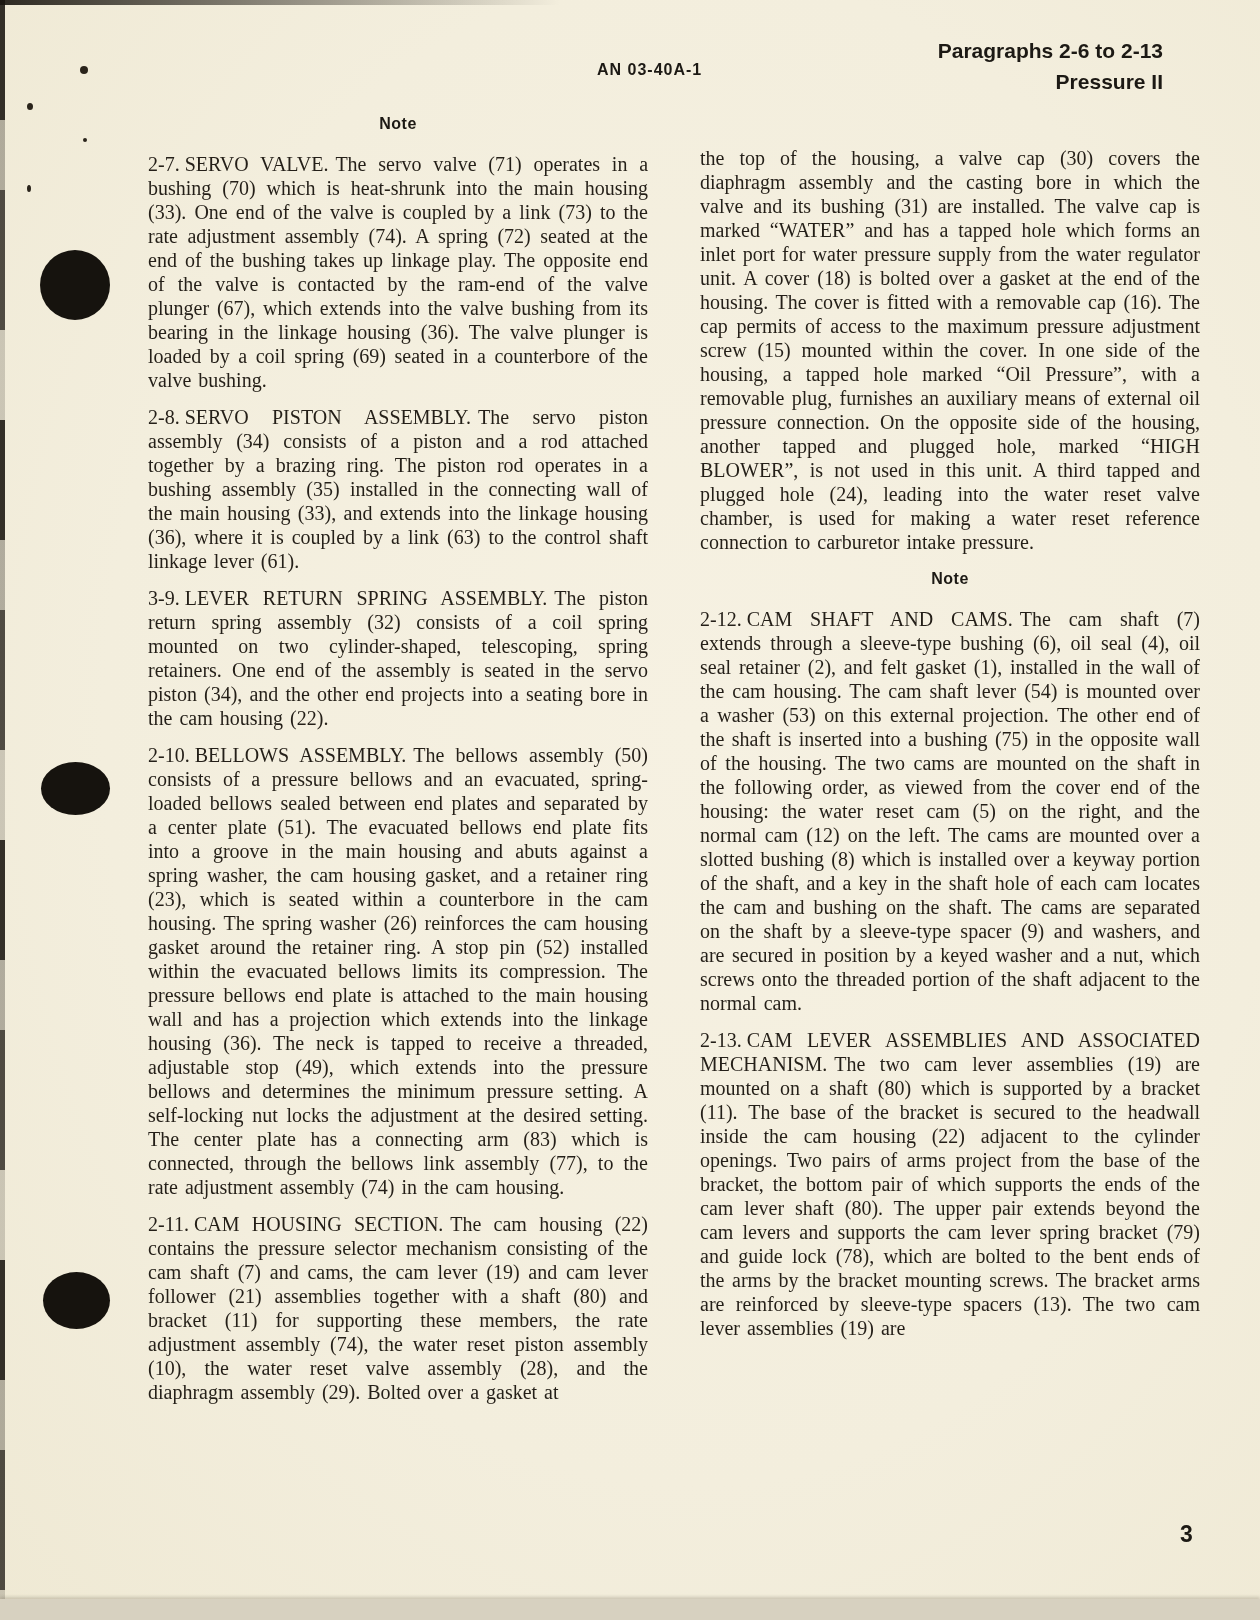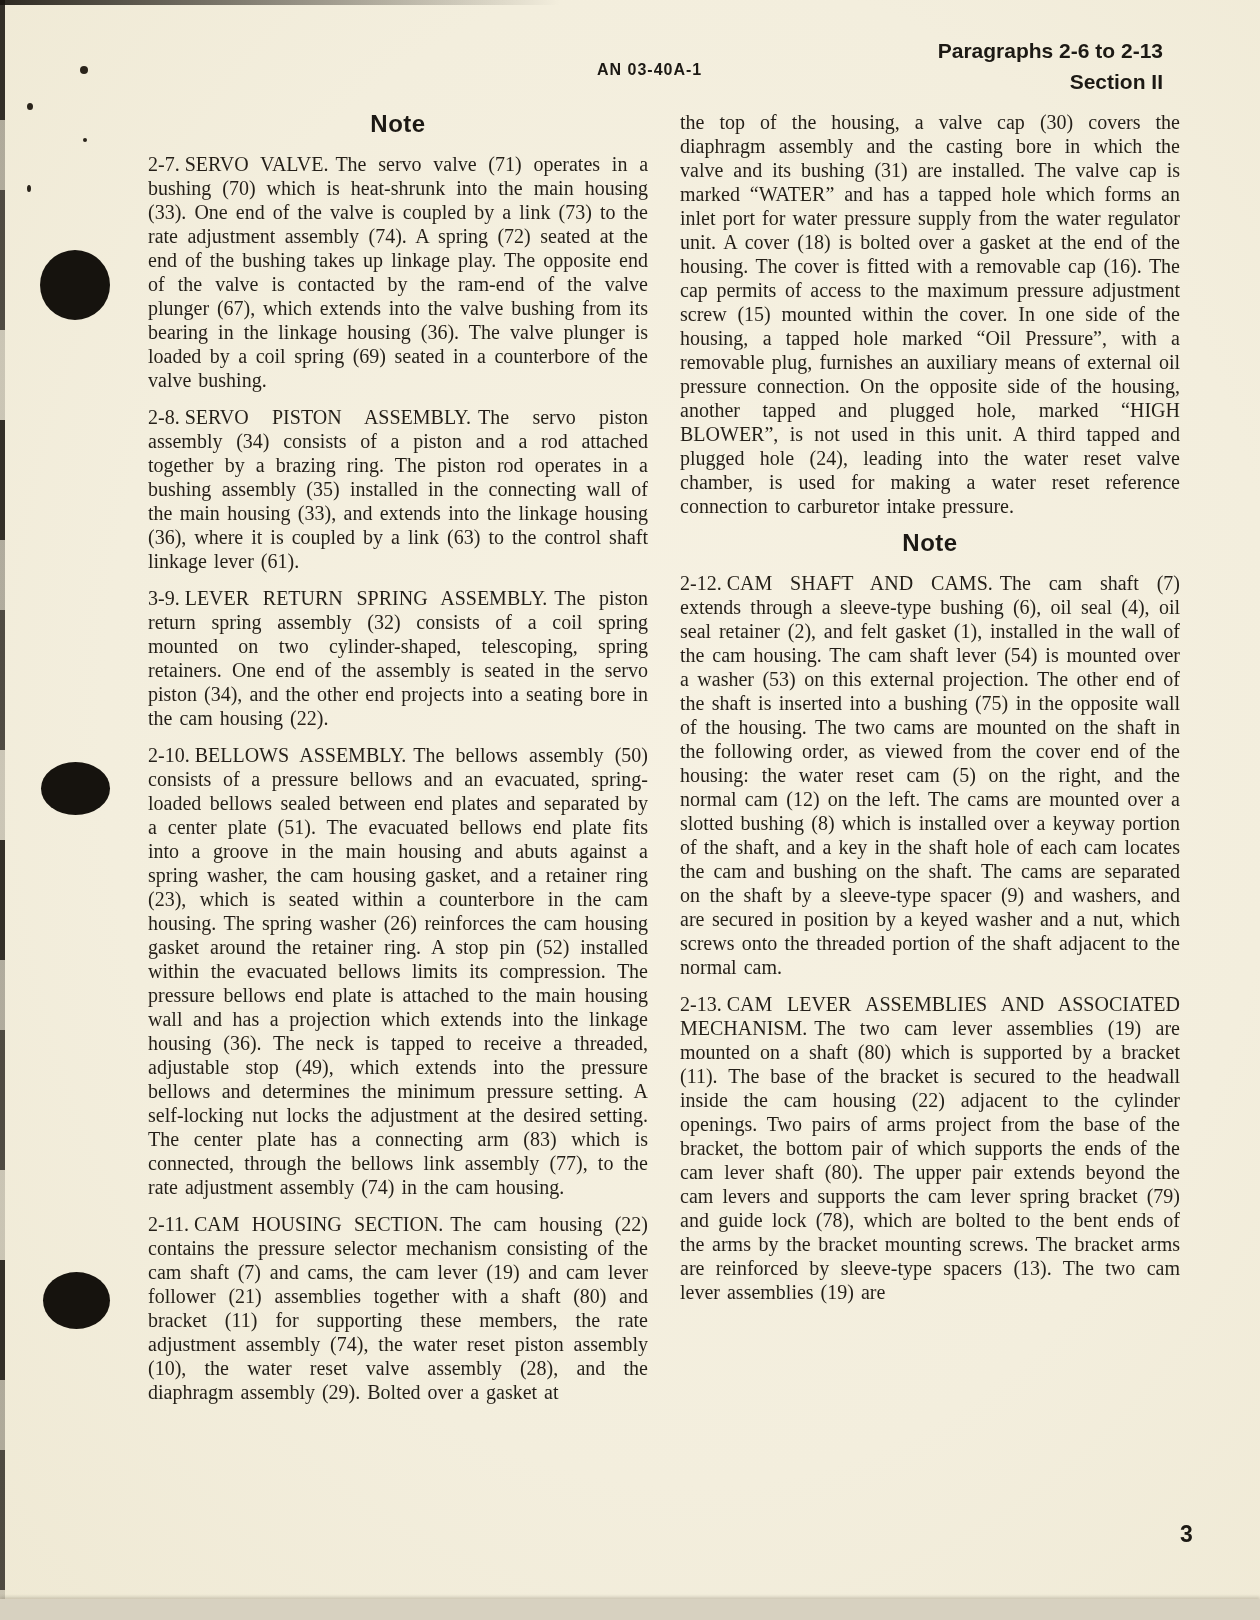--- a/index.html
+++ b/index.html
@@ -43,25 +43,25 @@
 
   .sans { font-family:"Liberation Sans", sans-serif; font-weight:bold; color:#1c1914; }
 
   .hdr-doc      { position:absolute; top:61px;  left:597px; font-size:16px; letter-spacing:1px; }
   .hdr-paras    { position:absolute; top:39px;  right:97px; font-size:21px; text-align:left; }
   .hdr-section  { position:absolute; top:70px;  right:97px; font-size:21px; text-align:right; }
   .page-number  { position:absolute; top:1521px; left:1180px; font-size:23px; }
 
   .col { position:absolute; top:110px; width:500px; font-size:20px; line-height:24px; }
   .col-left  { left:148px; }
-  .col-right { left:680px; }
+  .col-right { left:700px;margin-top:36px; }
 
   .note-block { margin-bottom:16px; }
   .note-heading {
-    text-align:center; font-size:24px; margin:2px 0 7px 0;
+    text-align:center; font-size:16px; margin:2px 0 7px 0;
     letter-spacing:0.5px;
   }
   .note-body {
     margin:0 36px 0 48px;
     text-align:justify;
     word-spacing:2px;
   }
   .body-para {
     margin:0 0 13px 0;
     text-align:justify;
@@ -82,21 +82,21 @@
   <div class="punch-hole hole-1"></div>
   <div class="punch-hole hole-2"></div>
   <div class="punch-hole hole-3"></div>
   <div class="speck speck-1"></div>
   <div class="speck speck-2"></div>
   <div class="speck speck-3"></div>
   <div class="speck speck-4"></div>
 
   <div class="sans hdr-doc">AN 03-40A-1</div>
   <div class="sans hdr-paras">Paragraphs 2-6 to 2-13</div>
-  <div class="sans hdr-section">Section II</div>
+  <div class="sans hdr-section">Pressure II</div>
 
   <div class="col col-left">
     <div class="note-block">
       <div class="sans note-heading">Note</div>
     </div>
 
     <p class="body-para"><span class="pnum">2-7.</span><span class="ptitle">SERVO VALVE.</span><span>The servo valve (71) operates in a bushing (70) which is heat-shrunk into the main housing (33). One end of the valve is coupled by a link (73) to the rate adjustment assembly (74). A spring (72) seated at the end of the bushing takes up linkage play. The opposite end of the valve is contacted by the ram-end of the valve plunger (67), which extends into the valve bushing from its bearing in the linkage housing (36). The valve plunger is loaded by a coil spring (69) seated in a counterbore of the valve bushing.</span></p>
 
     <p class="body-para"><span class="pnum">2-8.</span><span class="ptitle">SERVO PISTON ASSEMBLY.</span><span>The servo piston assembly (34) consists of a piston and a rod attached together by a brazing ring. The piston rod operates in a bushing assembly (35) installed in the connecting wall of the main housing (33), and extends into the linkage housing (36), where it is coupled by a link (63) to the control shaft linkage lever (61).</span></p>
 

